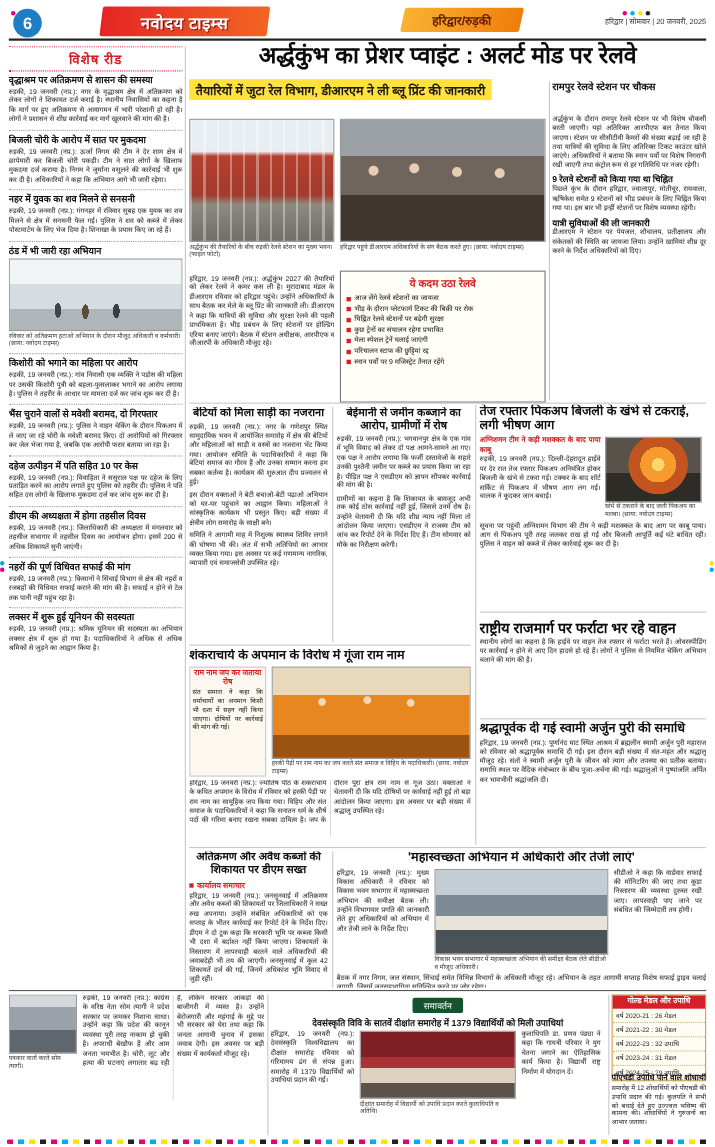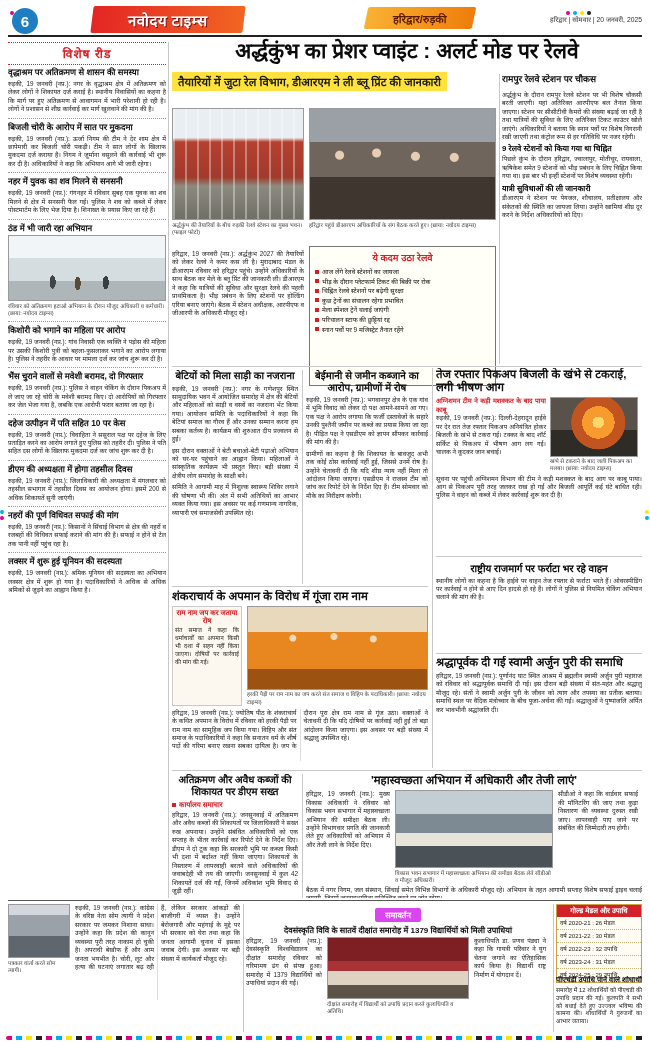--- a/index.html
+++ b/index.html
@@ -24,37 +24,37 @@
     transform:skewX(-12deg);display:flex;align-items:center;justify-content:center;border-radius:2px}
   .edtab span{transform:skewX(12deg);color:#5c1a00;font-size:11px;font-weight:bold}
   .eddate{left:480px;top:15px;width:162px;text-align:right;font-size:6.8px;color:#333}
   
   .sec-head{color:#d42027;font-weight:bold;font-size:12px;text-align:center;padding:2px 0;margin-bottom:3px;
     border-top:1px dotted #d42027;border-bottom:1px dotted #d42027;letter-spacing:1px}
   .brief-title{font-size:8.4px;font-weight:bold;line-height:1.18;text-align:left;margin:2px 0 2px}
   
   .lead-h{font-size:21px;font-weight:bold;line-height:1.05;text-align:center;color:#0a0a0a}
   .subhl{display:inline-block;background:#ffe23e;padding:2px 6px;font-size:11.3px;font-weight:bold;color:#1a1a1a}
-  .rc-head{font-size:9px;font-weight:bold;line-height:1.2;margin-bottom:6px}
+  .rc-head{font-size:9px;font-weight:bold;line-height:1.2;margin-bottom:20px}
   .rc-sub{font-size:7.8px;font-weight:bold;line-height:1.2;margin:3px 0 1.5px;color:#0a0a0a}
   .steps{border:1px solid #777;padding:4px 5px;background:#fffef7}
   .steps-title{color:#d42027;font-size:9.5px;font-weight:bold;text-align:center;margin-bottom:3px}
   .steps li{display:flex;gap:3px;font-size:6.4px;line-height:1.5;list-style:none}
   .sq{width:4px;height:4px;background:#d42027;margin-top:2.5px;flex:none}
   
   .t10{font-size:10px;font-weight:bold;line-height:1.15;text-align:center;margin-bottom:3px}
   .t11{font-size:11.5px;font-weight:bold;line-height:1.12;margin-bottom:3px}
   .t12c{font-size:11.5px;font-weight:bold;line-height:1.15;text-align:center;margin-bottom:3px}
   .t13c{font-size:12.5px;font-weight:bold;line-height:1.12;text-align:center;margin:2px 0 3px}
   .redlead{color:#d42027;font-weight:bold}
   .lbl{display:flex;gap:3px;font-size:7px;font-weight:bold;color:#d42027;margin:2px 0}
   .cols2{column-count:2;column-gap:7px;column-rule:1px solid #ddd}
   .ram-box{width:70px;flex:none;border:1px solid #c9c9c9;padding:2px;background:#fdf8ef}
   .ram-box-t{font-size:7px;font-weight:bold;color:#d42027;text-align:center;line-height:1.15;margin-bottom:2px}
-  .tag{display:inline-block;background:#d946ef;color:#fff;font-size:8px;font-weight:bold;padding:1.5px 10px;border-radius:2px}
+  .tag{display:inline-block;background:#14532d;color:#fff;font-size:8px;font-weight:normal;padding:1.5px 10px;border-radius:2px}
   .strap{font-size:8px;font-weight:bold;text-align:center;margin:2px 0;color:#111}
   .medals{border:1px solid #c9a24a;background:#fffdf3}
   .medals-head{background:#d42027;color:#fff;font-size:7px;font-weight:bold;text-align:center;padding:2px 1px;line-height:1.15}
   .mrow{font-size:6px;padding:2px 3px;border-bottom:1px dotted #c9b27a;color:#222}
   .phd-head{font-size:7.3px;font-weight:bold;line-height:1.2;margin-bottom:2px;color:#0a0a0a}
   .bottom-strip{position:absolute;left:6px;top:1036px;width:638px;height:4px;border-radius:2px;
     background:repeating-linear-gradient(90deg,#e6007e 0 6px,#fff 6px 10px,#00aeef 10px 16px,#fff 16px 20px,#ffe400 20px 26px,#fff 26px 30px,#231f20 30px 36px,#fff 36px 40px)}
   
   .ph-station{background:repeating-linear-gradient(90deg,rgba(255,255,255,.35) 0 2px,rgba(255,255,255,0) 2px 12px),
     linear-gradient(180deg,#e8eef2 0%,#e8eef2 26%,#b5402f 30%,#a23a2c 62%,#8d8a80 70%,#6f6f66 100%)}
@@ -180,21 +180,21 @@
     <div class="photo ph-station" style="height:112px"></div>
     <div class="cap">अर्द्धकुंभ की तैयारियों के बीच रुड़की रेलवे स्टेशन का मुख्य भवन। (फाइल फोटो)</div>
   </div>
   <div class="abs" style="left:309px;top:108px;width:187px">
     <div class="photo ph-meeting" style="height:112px"></div>
     <div class="cap">हरिद्वार पहुंचे डीआरएम अधिकारियों के संग बैठक करते हुए। (छाया: नवोदय टाइम्स)</div>
   </div>
 
   <div class="abs jt" style="left:172px;top:250px;width:132px;height:112px;overflow:hidden">हरिद्वार, 19 जनवरी (नप्र.): अर्द्धकुंभ 2027 की तैयारियों को लेकर रेलवे ने कमर कस ली है। मुरादाबाद मंडल के डीआरएम रविवार को हरिद्वार पहुंचे। उन्होंने अधिकारियों के साथ बैठक कर मेले के ब्लू प्रिंट की जानकारी ली। डीआरएम ने कहा कि यात्रियों की सुविधा और सुरक्षा रेलवे की पहली प्राथमिकता है। भीड़ प्रबंधन के लिए स्टेशनों पर होल्डिंग एरिया बनाए जाएंगे। बैठक में स्टेशन अधीक्षक, आरपीएफ व जीआरपी के अधिकारी मौजूद रहे।</div>
 
-  <div class="abs steps" style="left:309px;top:246px;width:187px;height:140px;overflow:hidden">
+  <div class="abs steps" style="left:309px;top:246px;width:187px;height:120px;overflow:hidden">
     <div class="steps-title">ये कदम उठा रेलवे</div>
     <ul>
       <li>
           <span class="sq"></span>
           <span>आज लेंगे रेलवे स्टेशनों का जायजा</span>
         </li>
       <li>
           <span class="sq"></span>
           <span>भीड़ के दौरान प्लेटफार्म टिकट की बिक्री पर रोक</span>
         </li>
@@ -252,21 +252,21 @@
       </div>
       <div style="width:88px">
         <div class="photo ph-fire" style="height:60px"></div>
         <div class="cap">खंभे से टकराने के बाद जली पिकअप का मलबा। (छाया: नवोदय टाइम्स)</div>
       </div>
     </div>
     <div class="jt" style="margin-top:2px">सूचना पर पहुंची अग्निशमन विभाग की टीम ने कड़ी मशक्कत के बाद आग पर काबू पाया। आग से पिकअप पूरी तरह जलकर राख हो गई और बिजली आपूर्ति कई घंटे बाधित रही। पुलिस ने वाहन को कब्जे में लेकर कार्रवाई शुरू कर दी है।</div>
   </div>
 
   <div class="abs" style="left:436px;top:560px;width:206px;height:92px;overflow:hidden">
-    <div class="rc-sub" style="font-size:10px;text-align:center">राष्ट्रीय राजमार्ग पर फर्राटा भर रहे वाहन</div>
+    <div class="rc-sub" style="font-size:13px;">राष्ट्रीय राजमार्ग पर फर्राटा भर रहे वाहन</div>
     <div class="jt">स्थानीय लोगों का कहना है कि हाईवे पर वाहन तेज रफ्तार से फर्राटा भरते हैं। ओवरस्पीडिंग पर कार्रवाई न होने से आए दिन हादसे हो रहे हैं। लोगों ने पुलिस से नियमित चेकिंग अभियान चलाने की मांग की है।</div>
   </div>
 
   <div class="abs" style="left:436px;top:656px;width:206px;height:112px;overflow:hidden">
     <div class="t11">श्रद्धापूर्वक दी गई स्वामी अर्जुन पुरी की समाधि</div>
     <div class="jt">हरिद्वार, 19 जनवरी (नप्र.): पूर्णानंद घाट स्थित आश्रम में ब्रह्मलीन स्वामी अर्जुन पुरी महाराज को रविवार को श्रद्धापूर्वक समाधि दी गई। इस दौरान बड़ी संख्या में संत-महंत और श्रद्धालु मौजूद रहे। संतों ने स्वामी अर्जुन पुरी के जीवन को त्याग और तपस्या का प्रतीक बताया। समाधि स्थल पर वैदिक मंत्रोच्चार के बीच पूजा-अर्चना की गई। श्रद्धालुओं ने पुष्पांजलि अर्पित कर भावभीनी श्रद्धांजलि दी।</div>
   </div>
 
   <div class="abs" style="left:172px;top:590px;width:256px;height:178px;overflow:hidden">
     <div class="t11">शंकराचार्य के अपमान के विरोध में गूंजा राम नाम</div>

